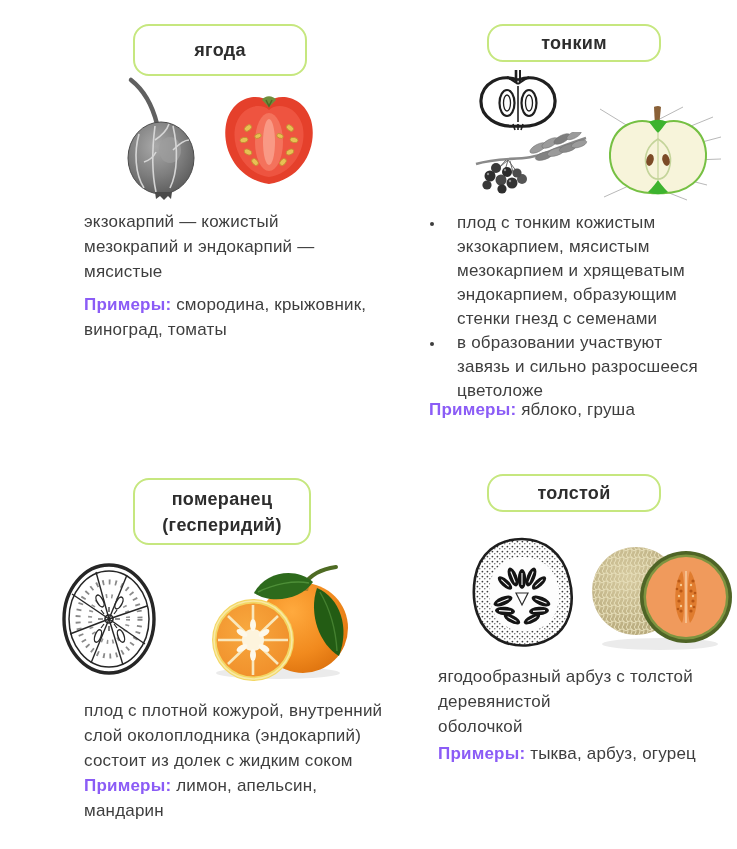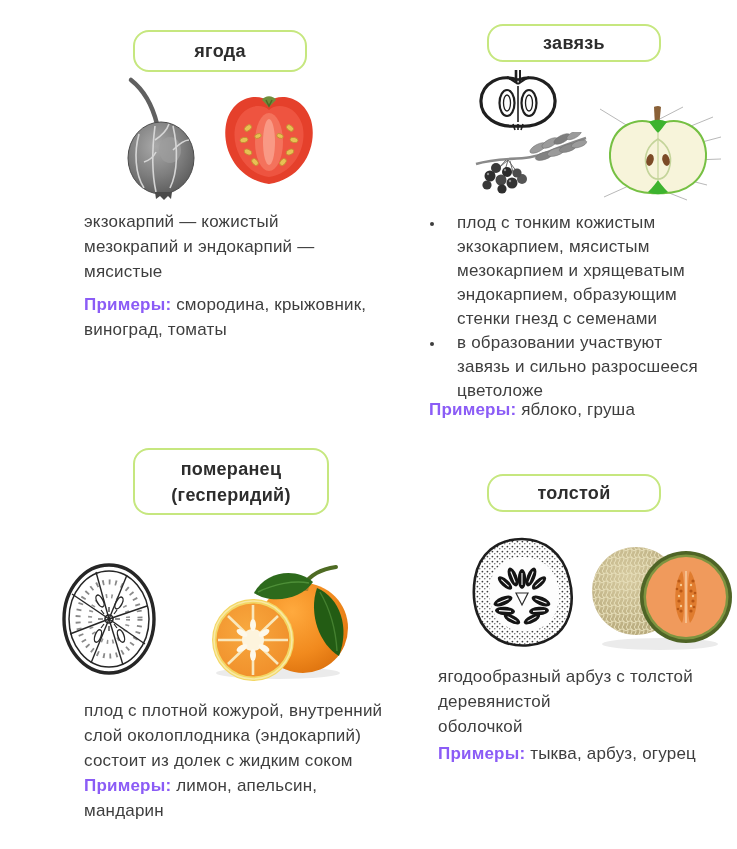--- a/index.html
+++ b/index.html
@@ -29,21 +29,21 @@
   .bullet-row{display:flex;align-items:flex-start;}
   .bullet-dot{
     flex:none;width:4px;height:4px;border-radius:50%;
     background:#3e3e3e;margin:11px 23px 0 1px;
   }
   .bullet-text{white-space:pre-line;}
 </style>
 </head>
 <body>
 
-<div class="pill" style="left:133px;top:30px;width:174px;height:42px;">ягода</div>
+<div class="pill" style="left:133px;top:24px;width:174px;height:52px;">ягода</div>
 
 <svg class="img" style="left:110px;top:76px;" width="104" height="126" viewBox="0 0 104 126">
   <defs>
     <radialGradient id="gb" cx="42%" cy="34%" r="75%">
       <stop offset="0%" stop-color="#a9a9a9"></stop>
         <stop offset="55%" stop-color="#7e7e7e"></stop>
         <stop offset="100%" stop-color="#555555"></stop>
     </radialGradient>
   </defs>
   <path d="M47,48 C43,32 35,15 21,4" stroke="#606060" stroke-width="4.5" fill="none" stroke-linecap="round"></path>
@@ -81,21 +81,21 @@
   <path d="M49,11 L52,17 L55,11" stroke="#4e6b28" stroke-width="1.5" fill="none"></path>
 </svg>
 
 <div class="desc" style="left:84px;top:209px;width:310px;">экзокарпий — кожистый
 мезокрапий и эндокарпий —
 мясистые</div>
 
 <div class="examples" style="left:84px;top:292px;width:310px;"><b>Примеры:</b><span> смородина, крыжовник,
 виноград, томаты</span></div>
 
-<div class="pill" style="left:487px;top:24px;width:174px;height:38px;">завязь</div>
+<div class="pill" style="left:487px;top:24px;width:174px;height:38px;">тонким</div>
 
 <svg class="img" style="left:474px;top:69px;" width="88" height="63" viewBox="0 0 88 63">
   <g stroke="#1f1f1f" fill="none">
     <path d="M44,11 C25,4 8,15 7,31 C6,48 23,59 44,57 C65,59 82,48 81,31 C80,15 63,4 44,11" stroke-width="3.2"></path>
     <path d="M42,1 L42,14" stroke-width="2.6"></path>
     <path d="M46,1 L46,14" stroke-width="2"></path>
     <path d="M33,8 C37,10 41,13 44,15" stroke-width="2"></path>
     <path d="M55,8 C51,10 47,13 44,15" stroke-width="2"></path>
     <path d="M44,17 L44,53" stroke-width="1.6"></path>
     <ellipse cx="33" cy="34" rx="7.5" ry="13" stroke-width="2.2"></ellipse>
@@ -170,21 +170,21 @@
   <div class="bullet-row">
     <span class="bullet-dot"></span>
     <span class="bullet-text">в образовании участвуют
 завязь и сильно разросшееся
 цветоложе</span>
   </div>
 </div>
 
 <div class="examples" style="left:429px;top:397px;width:300px;"><b>Примеры:</b><span> яблоко, груша</span></div>
 
-<div class="pill" style="left:133px;top:448px;width:196px;height:67px;">померанец
+<div class="pill" style="left:133px;top:478px;width:178px;height:67px;">померанец
 (гесперидий)</div>
 
 <svg class="img" style="left:60px;top:560px;" width="98" height="118" viewBox="0 0 98 118">
   <g stroke="#262626" fill="none">
     <ellipse cx="49" cy="59" rx="45" ry="54" stroke-width="3.4"></ellipse>
     <ellipse cx="49" cy="59" rx="40" ry="48" stroke-width="1.5"></ellipse>
     <g stroke-width="1.4">
       <path d="M49,59 L87,46"></path>
         <path d="M49,59 L67,15"></path>
         <path d="M49,59 L36,12"></path>

